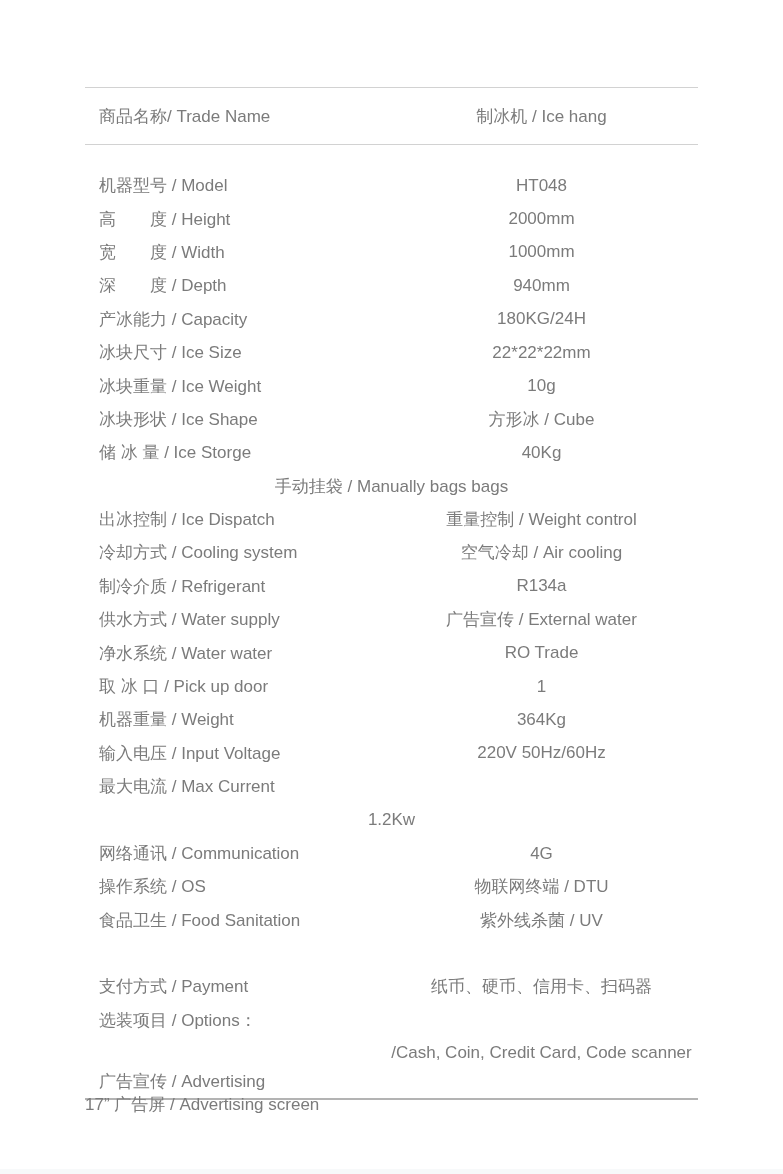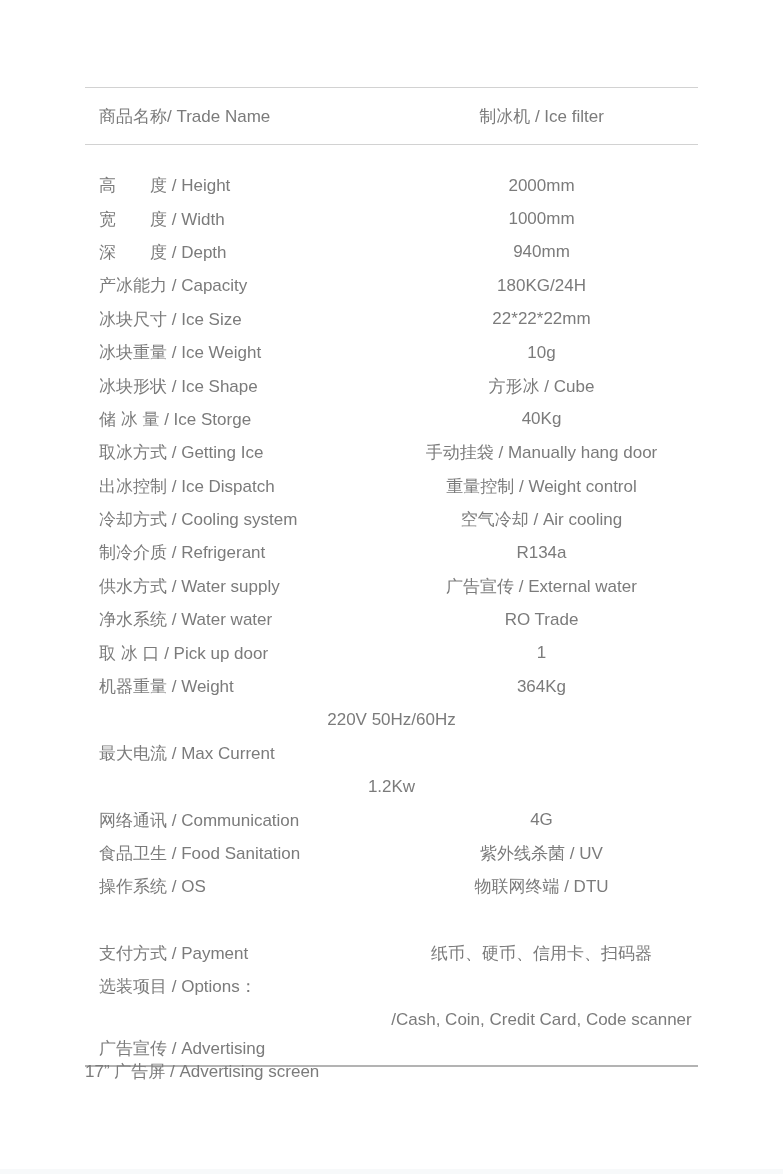--- a/index.html
+++ b/index.html
@@ -72,25 +72,29 @@
   }
 </style>
 </head>
 <body>
 
 <div class="sheet">
   <div class="spec-table">
 
     <div class="header-row">
       <div class="label-cell">商品名称/ Trade Name</div>
-      <div class="value-cell">制冰机 / Ice filter</div>
+      <div class="value-cell">制冰机 / Ice hang</div>
     </div>
 
     <div class="table-body">
 
+      <div class="row">
+        <div class="label-cell">机器型号 / Model</div>
+        <div class="value-cell">HT048</div>
+      </div>
       <div class="row">
         <div class="label-cell">高　　度 / Height</div>
         <div class="value-cell">2000mm</div>
       </div>
       <div class="row">
         <div class="label-cell">宽　　度 / Width</div>
         <div class="value-cell">1000mm</div>
       </div>
       <div class="row">
         <div class="label-cell">深　　度 / Depth</div>
@@ -110,22 +114,21 @@
       </div>
       <div class="row">
         <div class="label-cell">冰块形状 / Ice Shape</div>
         <div class="value-cell">方形冰 / Cube</div>
       </div>
       <div class="row">
         <div class="label-cell">储 冰 量 / Ice Storge</div>
         <div class="value-cell">40Kg</div>
       </div>
       <div class="row">
-        <div class="label-cell">取冰方式 / Getting Ice</div>
-        <div class="value-cell">手动挂袋 / Manually hang door</div>
+        <div class="value-cell">手动挂袋 / Manually bags bags</div>
       </div>
       <div class="row">
         <div class="label-cell">出冰控制 / Ice Dispatch</div>
         <div class="value-cell">重量控制 / Weight control</div>
       </div>
       <div class="row">
         <div class="label-cell">冷却方式 / Cooling system</div>
         <div class="value-cell">空气冷却 / Air cooling</div>
       </div>
       <div class="row">
@@ -142,39 +145,40 @@
       </div>
       <div class="row">
         <div class="label-cell">取 冰 口 / Pick up door</div>
         <div class="value-cell">1</div>
       </div>
       <div class="row">
         <div class="label-cell">机器重量 / Weight</div>
         <div class="value-cell">364Kg</div>
       </div>
       <div class="row">
+        <div class="label-cell">输入电压 / Input Voltage</div>
         <div class="value-cell">220V 50Hz/60Hz</div>
       </div>
       <div class="row">
         <div class="label-cell">最大电流 / Max Current</div>
       </div>
       <div class="row">
         <div class="value-cell">1.2Kw</div>
       </div>
       <div class="row">
         <div class="label-cell">网络通讯 / Communication</div>
         <div class="value-cell">4G</div>
       </div>
       <div class="row">
+        <div class="label-cell">操作系统 / OS</div>
+        <div class="value-cell">物联网终端 / DTU</div>
+      </div>
+      <div class="row">
         <div class="label-cell">食品卫生 / Food Sanitation</div>
         <div class="value-cell">紫外线杀菌 / UV</div>
-      </div>
-      <div class="row">
-        <div class="label-cell">操作系统 / OS</div>
-        <div class="value-cell">物联网终端 / DTU</div>
       </div>
 
       <div class="spacer"></div>
 
       <div class="row">
         <div class="label-cell">支付方式 / Payment</div>
         <div class="value-cell">纸币、硬币、信用卡、扫码器</div>
       </div>
       <div class="row">
         <div class="label-cell">选装项目 / Options：</div>

